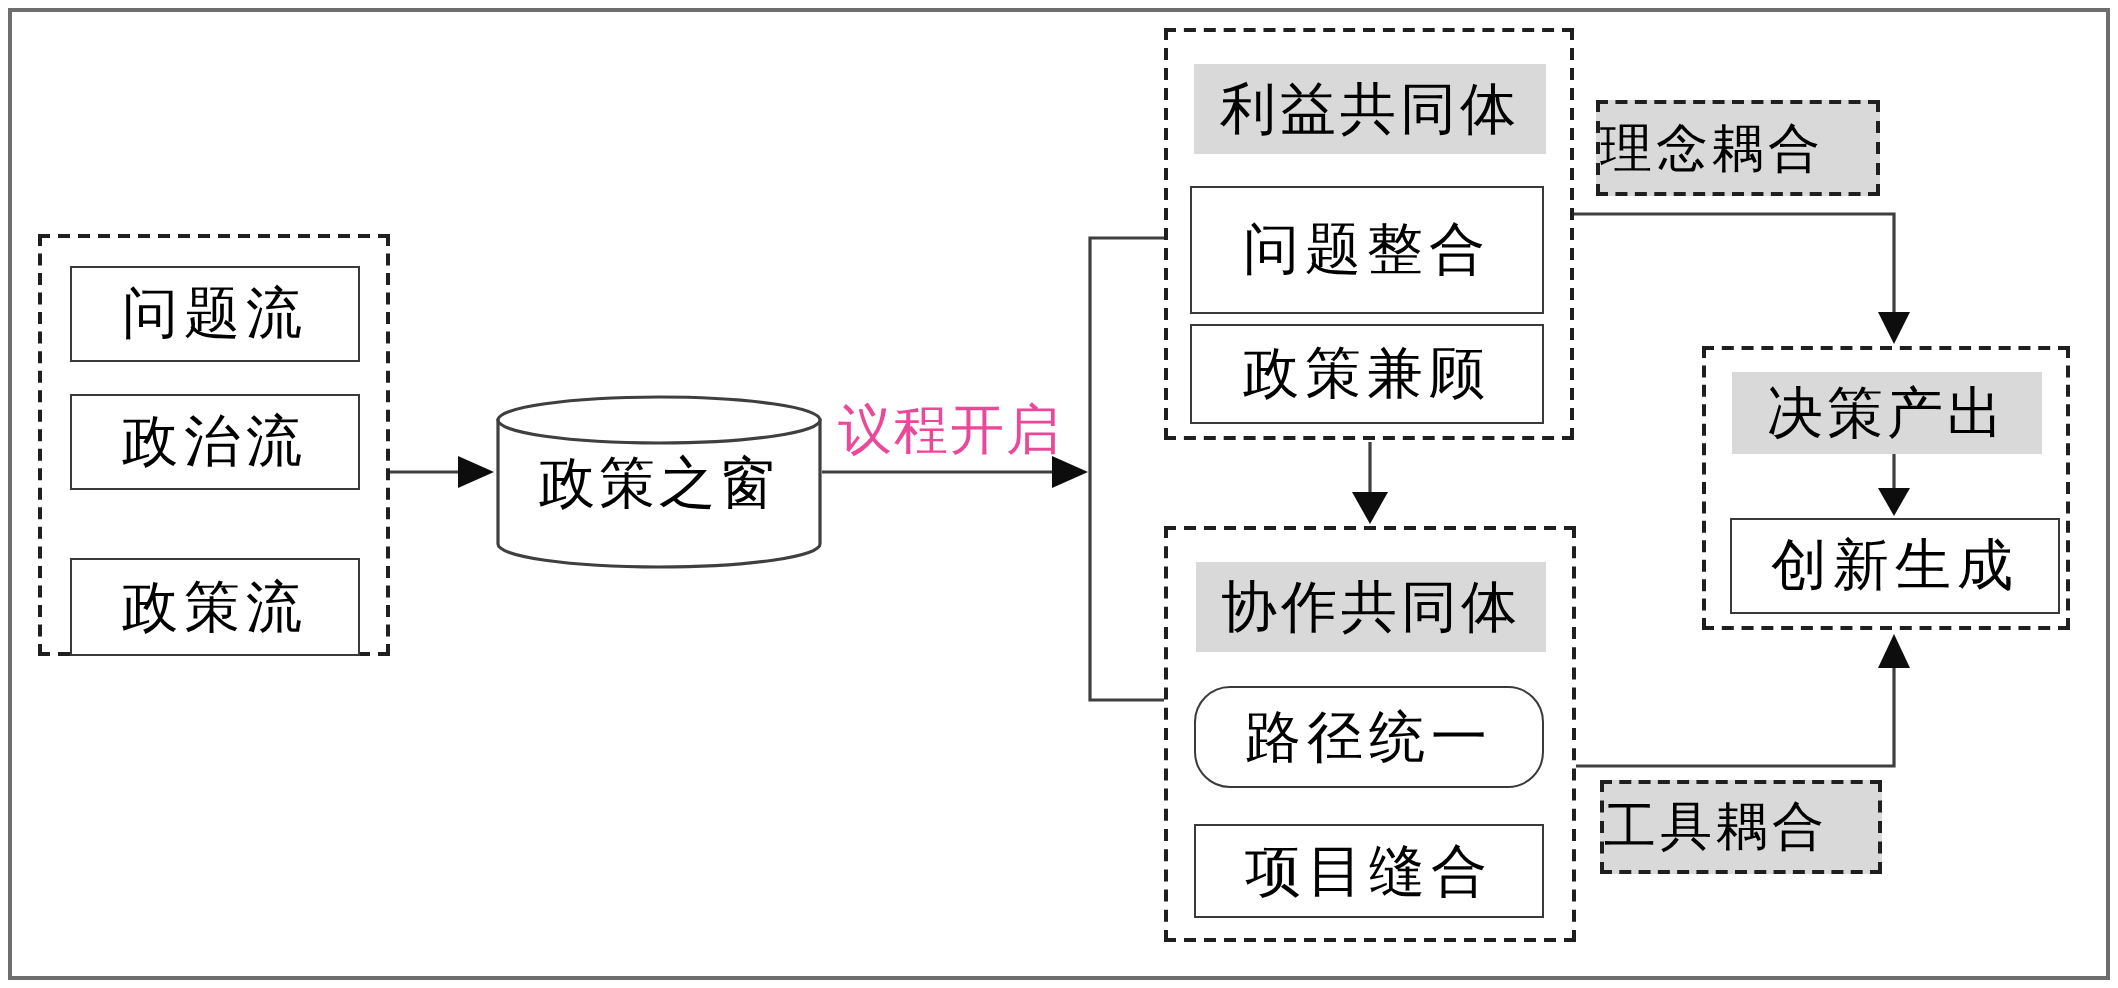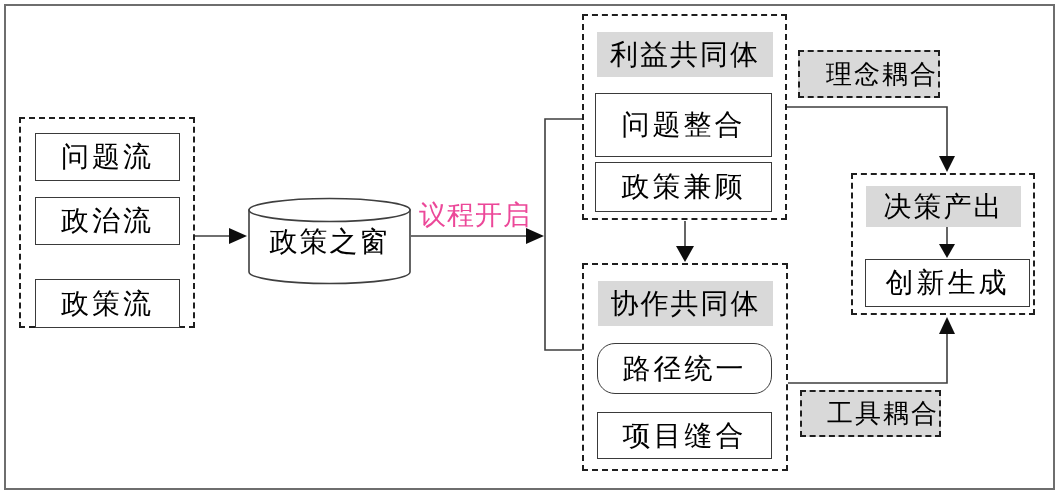--- a/index.html
+++ b/index.html
@@ -76,21 +76,21 @@
     color: #000;
     white-space: nowrap;
   }
 
   .coupling-box {
     position: absolute;
     background: var(--coupling_fill, #d9d9d9);
     border: 2px dashed var(--dash_border, #1f1f1f);
     display: flex;
     align-items: center;
-    justify-content: flex-end;
+    justify-content: flex-start;
     font-size: 26px;
     letter-spacing: 2px;
     color: #000;
     white-space: nowrap;
   }
 
   .cylinder-label {
     position: absolute;
     left: 248px; top: 198px;
     width: 163px; height: 85px;

